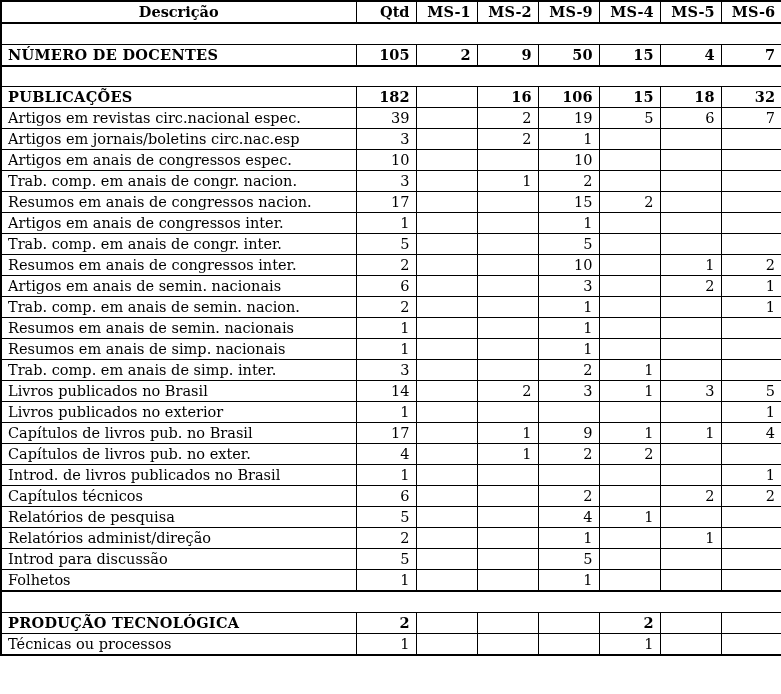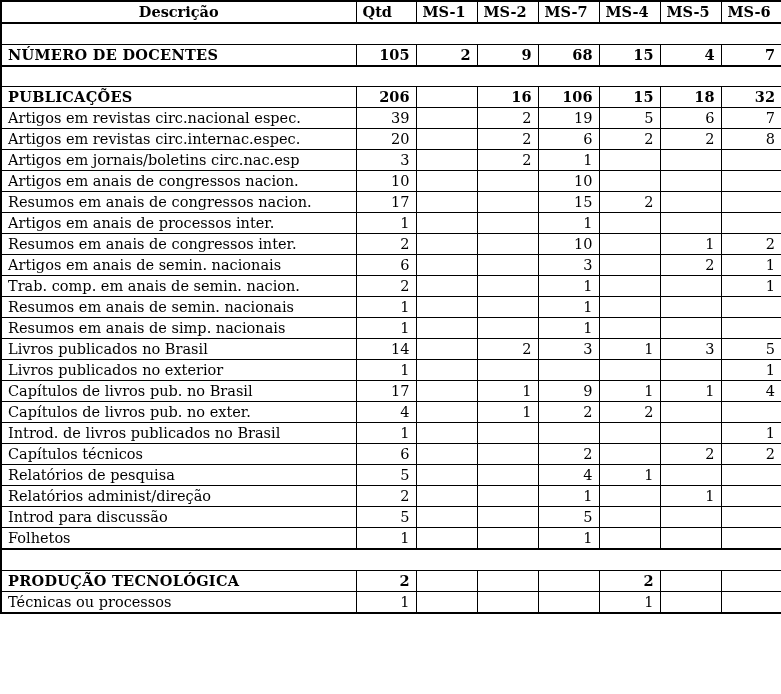--- a/index.html
+++ b/index.html
@@ -40,21 +40,21 @@
     white-space: nowrap;
     overflow: hidden;
   }
   #production-table th:first-child,
   #production-table td:first-child { border-left: none; }
   #production-table th:last-child,
   #production-table td:last-child { border-right: none; }
 
   
   tr.head-row th {
-    text-align: left;
+    text-align: right;
     font-weight: bold;
     font-size: 14.5px;
     height: 22px;
   }
   tr.head-row th.desc-head { text-align: center; }
 
   
   td.desc {
     text-align: left;
     font-weight: normal;
@@ -100,109 +100,119 @@
     <col class="c-ms">
       <col class="c-ms">
       <col class="c-ms">
   </colgroup>
   <thead>
     <tr class="head-row">
         <th class="desc-head">Descrição</th>
         <th>Qtd</th>
         <th>MS-1</th>
         <th>MS-2</th>
-        <th>MS-7</th>
+        <th>MS-9</th>
         <th>MS-4</th>
         <th>MS-5</th>
         <th>MS-6</th>
       </tr>
   </thead>
   <tbody id="table-body">
       <tr class="gap">
         <td colspan="8"></td>
       </tr>
       <tr class="section thin">
         <td class="desc">NÚMERO DE DOCENTES</td>
         <td class="num">105</td>
         <td class="num">2</td>
         <td class="num">9</td>
-        <td class="num">68</td>
+        <td class="num">50</td>
         <td class="num">15</td>
         <td class="num">4</td>
         <td class="num">7</td>
       </tr>
       <tr class="gap">
         <td colspan="8"></td>
       </tr>
       <tr class="section thin">
         <td class="desc">PUBLICAÇÕES</td>
-        <td class="num">206</td>
+        <td class="num">182</td>
         <td class="num"></td>
         <td class="num">16</td>
         <td class="num">106</td>
         <td class="num">15</td>
         <td class="num">18</td>
         <td class="num">32</td>
       </tr>
       <tr class="thin">
         <td class="desc">Artigos em revistas circ.nacional espec.</td>
         <td class="num">39</td>
         <td class="num"></td>
         <td class="num">2</td>
         <td class="num">19</td>
         <td class="num">5</td>
         <td class="num">6</td>
         <td class="num">7</td>
       </tr>
       <tr class="thin">
-        <td class="desc">Artigos em revistas circ.internac.espec.</td>
-        <td class="num">20</td>
-        <td class="num"></td>
-        <td class="num">2</td>
-        <td class="num">6</td>
-        <td class="num">2</td>
-        <td class="num">2</td>
-        <td class="num">8</td>
-      </tr>
-      <tr class="thin">
         <td class="desc">Artigos em jornais/boletins circ.nac.esp</td>
         <td class="num">3</td>
         <td class="num"></td>
         <td class="num">2</td>
         <td class="num">1</td>
         <td class="num"></td>
         <td class="num"></td>
         <td class="num"></td>
       </tr>
       <tr class="thin">
-        <td class="desc">Artigos em anais de congressos nacion.</td>
+        <td class="desc">Artigos em anais de congressos espec.</td>
         <td class="num">10</td>
         <td class="num"></td>
         <td class="num"></td>
         <td class="num">10</td>
+        <td class="num"></td>
+        <td class="num"></td>
+        <td class="num"></td>
+      </tr>
+      <tr class="thin">
+        <td class="desc">Trab. comp. em anais de congr. nacion.</td>
+        <td class="num">3</td>
+        <td class="num"></td>
+        <td class="num">1</td>
+        <td class="num">2</td>
         <td class="num"></td>
         <td class="num"></td>
         <td class="num"></td>
       </tr>
       <tr class="thin">
         <td class="desc">Resumos em anais de congressos nacion.</td>
         <td class="num">17</td>
         <td class="num"></td>
         <td class="num"></td>
         <td class="num">15</td>
         <td class="num">2</td>
         <td class="num"></td>
         <td class="num"></td>
       </tr>
       <tr class="thin">
-        <td class="desc">Artigos em anais de processos inter.</td>
-        <td class="num">1</td>
-        <td class="num"></td>
-        <td class="num"></td>
-        <td class="num">1</td>
+        <td class="desc">Artigos em anais de congressos inter.</td>
+        <td class="num">1</td>
+        <td class="num"></td>
+        <td class="num"></td>
+        <td class="num">1</td>
+        <td class="num"></td>
+        <td class="num"></td>
+        <td class="num"></td>
+      </tr>
+      <tr class="thin">
+        <td class="desc">Trab. comp. em anais de congr. inter.</td>
+        <td class="num">5</td>
+        <td class="num"></td>
+        <td class="num"></td>
+        <td class="num">5</td>
         <td class="num"></td>
         <td class="num"></td>
         <td class="num"></td>
       </tr>
       <tr class="thin">
         <td class="desc">Resumos em anais de congressos inter.</td>
         <td class="num">2</td>
         <td class="num"></td>
         <td class="num"></td>
         <td class="num">10</td>
@@ -244,20 +254,30 @@
         <td class="desc">Resumos em anais de simp. nacionais</td>
         <td class="num">1</td>
         <td class="num"></td>
         <td class="num"></td>
         <td class="num">1</td>
         <td class="num"></td>
         <td class="num"></td>
         <td class="num"></td>
       </tr>
       <tr class="thin">
+        <td class="desc">Trab. comp. em anais de simp. inter.</td>
+        <td class="num">3</td>
+        <td class="num"></td>
+        <td class="num"></td>
+        <td class="num">2</td>
+        <td class="num">1</td>
+        <td class="num"></td>
+        <td class="num"></td>
+      </tr>
+      <tr class="thin">
         <td class="desc">Livros publicados no Brasil</td>
         <td class="num">14</td>
         <td class="num"></td>
         <td class="num">2</td>
         <td class="num">3</td>
         <td class="num">1</td>
         <td class="num">3</td>
         <td class="num">5</td>
       </tr>
       <tr class="thin">

